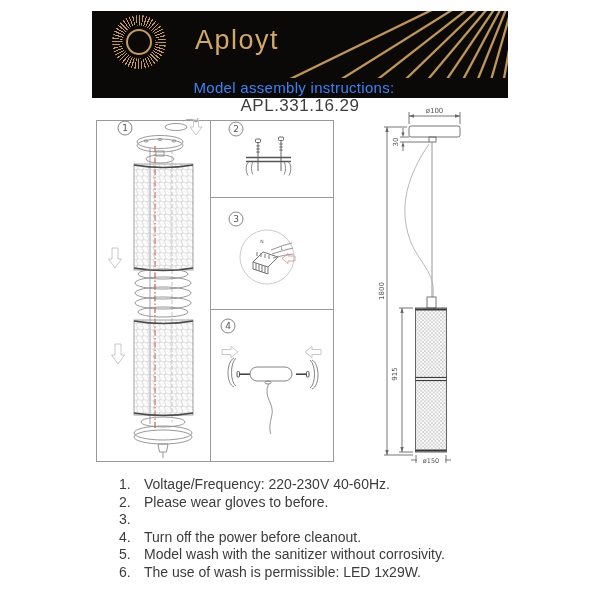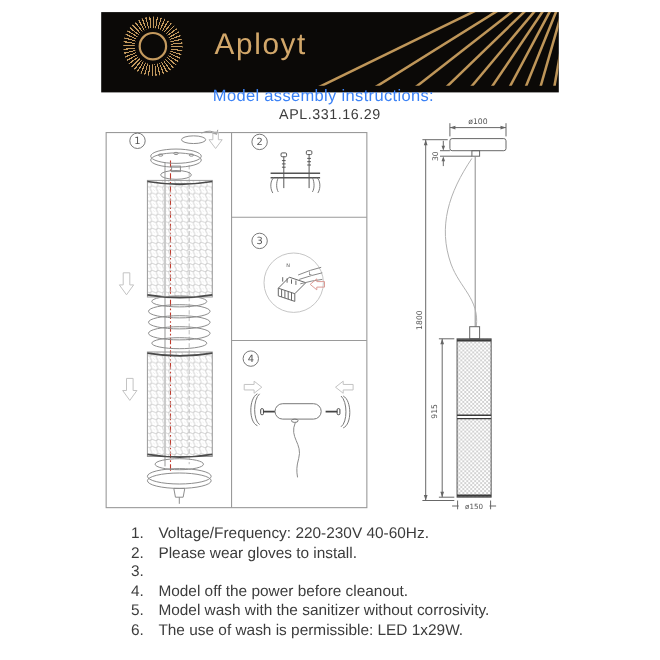--- a/index.html
+++ b/index.html
@@ -1,32 +1,32 @@
 <!DOCTYPE html>
 <html><head>
 <meta charset="utf-8">
 <style>
   html,body{margin:0;padding:0;background:#fff;}
   .sheet{position:relative;width:600px;height:600px;background:#fff;overflow:hidden;
          font-family:"Liberation Sans",sans-serif;}
   
-  .banner{position:absolute;left:92px;top:11px;width:416px;height:73px;
+  .banner{position:absolute;left:92px;top:11px;width:416px;height:87px;
           background:#0b0907;overflow:hidden;}
   .logo{position:absolute;left:20px;top:4px;width:54px;height:54px;border-radius:50%;
         background:repeating-conic-gradient(#c49a5e 0deg 2.6deg,transparent 2.6deg 7.5deg);}
   .logo::before{content:"";position:absolute;inset:14px;border-radius:50%;
         background:#0b0907;border:2.5px solid #c49a5e;box-shadow:0 0 0 3.5px #0b0907;}
   .brand{position:absolute;left:103px;top:14px;font-size:27px;letter-spacing:1.5px;
         color:#d2a76a;font-weight:400;}
   .rays{position:absolute;right:0;top:0;width:416px;height:67px;}
   
   .title{position:absolute;left:0;top:79px;width:588px;text-align:center;
          font-size:15px;font-weight:400;color:#3b82f6;letter-spacing:.3px;}
   .model{position:absolute;left:0;top:96px;width:600px;text-align:center;
-         font-size:13px;font-weight:500;color:#3d3d3d;letter-spacing:.5px;}
+         font-size:17px;font-weight:500;color:#3d3d3d;letter-spacing:.5px;}
   
   .diagram{position:absolute;left:0;top:0;width:600px;height:600px;}
   .diagram text{font-family:"DejaVu Sans",sans-serif;fill:#555;}
   .stepnum{font-size:9px;text-anchor:middle;}
   .dim{font-size:7px;text-anchor:middle;fill:#444;}
   .dimsmall{font-size:6.5px;text-anchor:middle;fill:#444;}
   .wire{font-size:4.5px;text-anchor:middle;fill:#555;}
   
   .instructions{position:absolute;left:119px;top:476px;color:#3c3c3c;}
   .inst-row{display:flex;line-height:17.5px;font-size:14px;font-weight:500;}
@@ -242,28 +242,28 @@
     </g>
   </svg>
 
   <div class="instructions">
     <div class="inst-row">
       <span class="inst-num">1.</span>
       <span class="inst-text">Voltage/Frequency: 220-230V 40-60Hz.</span>
     </div>
     <div class="inst-row">
       <span class="inst-num">2.</span>
-      <span class="inst-text">Please wear gloves to install.</span>
+      <span class="inst-text">Please wear gloves to before.</span>
     </div>
     <div class="inst-row">
       <span class="inst-num">3.</span>
     </div>
     <div class="inst-row">
       <span class="inst-num">4.</span>
-      <span class="inst-text">Model off the power before cleanout.</span>
+      <span class="inst-text">Turn off the power before cleanout.</span>
     </div>
     <div class="inst-row">
       <span class="inst-num">5.</span>
       <span class="inst-text">Model wash with the sanitizer without corrosivity.</span>
     </div>
     <div class="inst-row">
       <span class="inst-num">6.</span>
       <span class="inst-text">The use of wash is permissible: LED 1x29W.</span>
     </div>
   </div>

